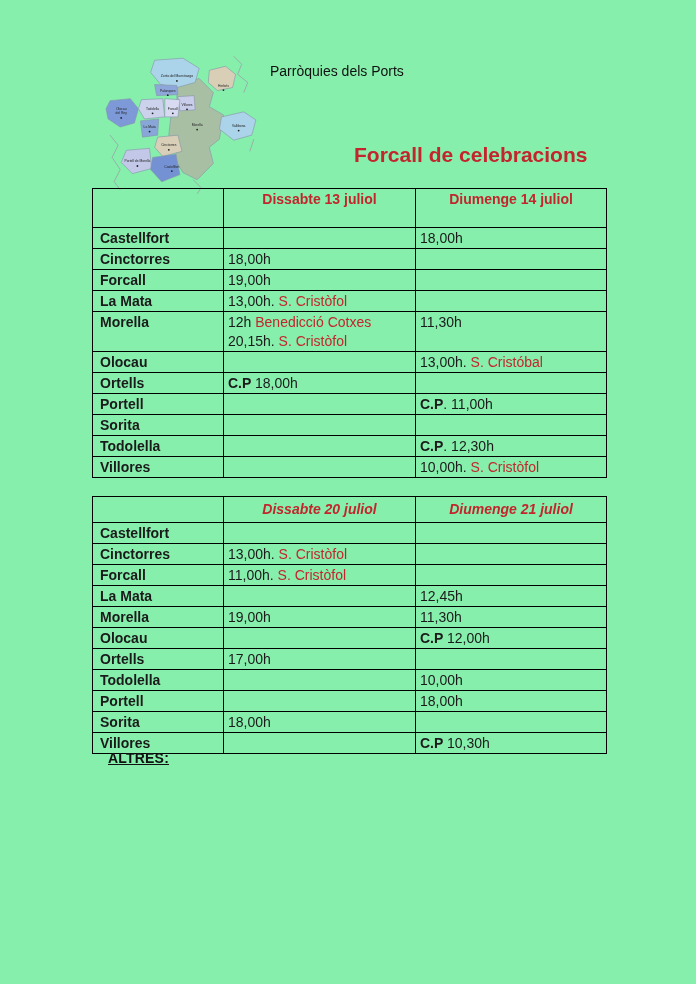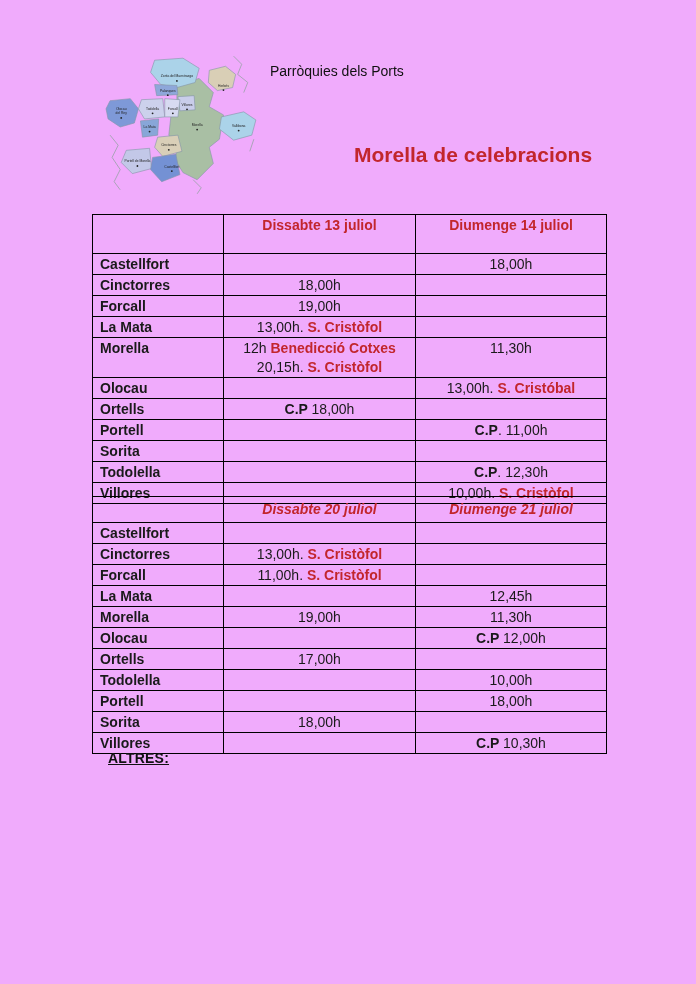--- a/index.html
+++ b/index.html
@@ -2,48 +2,48 @@
 <html><head>
 <meta charset="utf-8">
 <style>
   :root { --red: #C2262C; --ink: #1a1a1a; }
   * { margin: 0; padding: 0; box-sizing: border-box; }
   html, body { background: #ffffff; }
   body {
     width: 696px; height: 984px; position: relative;
     font-family: "Liberation Sans", sans-serif; color: var(--ink);
   }
-  .page { position: absolute; inset: 0; background: #f0abfc; overflow: hidden; }
+  .page { position: absolute; inset: 0; background: #86efac; overflow: hidden; }
 
   
   .map-wrap { position: absolute; left: 104px; top: 54px; width: 162px; height: 142px; }
   .map-wrap svg { width: 100%; height: 100%; display: block; }
   .org-block { position: absolute; left: 270px; top: 61px; font-size: 14px; line-height: 21px; color: #111; }
   .page-title { position: absolute; left: 354px; top: 143px; font-size: 21px; font-weight: bold; color: var(--red); letter-spacing: 0; }
 
   
   table.sched { position: absolute; left: 92px; width: 514px; border-collapse: collapse; table-layout: fixed; }
-  #table1 { top: 214px; }
+  #table1 { top: 188px; }
   #table2 { top: 496px; }
   .sched col.c1 { width: 131px; }
   .sched col.c2 { width: 192px; }
   .sched col.c3 { width: 191px; }
   .sched th, .sched td {
     border: 1px solid #000; font-size: 14px; line-height: 19px;
     vertical-align: top; padding: 1px 4px 0 4px; overflow: hidden;
   }
   .sched th { color: var(--red); font-weight: bold; text-align: center; }
   #table1 thead tr { height: 39px; }
   #table2 thead tr { height: 26px; }
   #table2 th { padding-top: 3px; font-style: italic; }
   .sched tbody tr { height: 20px; }
   .sched tbody tr.tall { height: 40px; }
   .sched td.name { font-weight: bold; padding-left: 7px; }
-  .sched td.val { text-align: center; }
-  .red { color: var(--red); font-weight: bold; }
+  .sched td.val { }
+  .red { color: var(--red); }
   .b { font-weight: bold; }
 
   
   .footer { position: absolute; left: 92px; top: 748px; width: 514px; font-size: 13.5px; line-height: 20px; color: #111; margin-left: 16px; }
   .altres { font-weight: bold; text-decoration: underline; font-size: 14px; letter-spacing: .2px; }
   .morella-note { text-align: justify; margin-top: 2px; }
   .phones { margin-top: 10px; white-space: pre; }
 
   
   .map-label { font-family: "Liberation Sans", sans-serif; font-size: 3.3px; fill: #222; text-anchor: middle; }
@@ -104,21 +104,21 @@
           <text x="67" y="112" class="map-label">Castellfort</text>
           <circle cx="67" cy="115.5" r="0.9" fill="#222"></circle>
         </g>
     </svg>
   </div>
 
   <div class="org-block">
     <div>Parròquies dels Ports</div>
   </div>
 
-  <div class="page-title">Morella de celebracions</div>
+  <div class="page-title">Forcall de celebracions</div>
 
   <table class="sched" id="table1">
     <colgroup>
         <col class="c1">
         <col class="c2">
         <col class="c3">
       </colgroup>
     <thead>
         <tr>
           <th></th>

